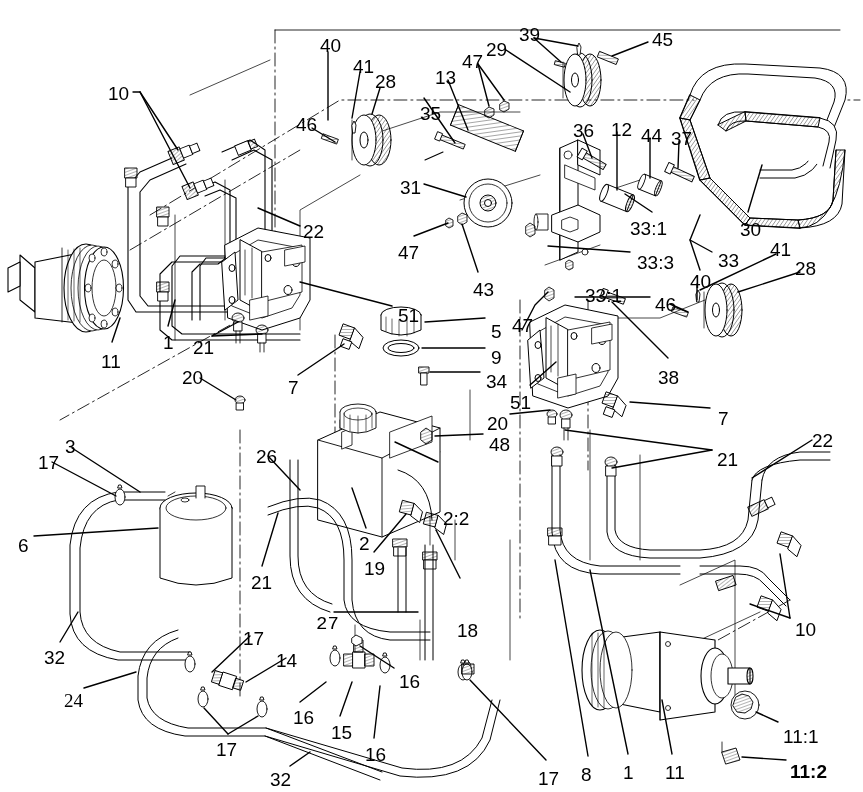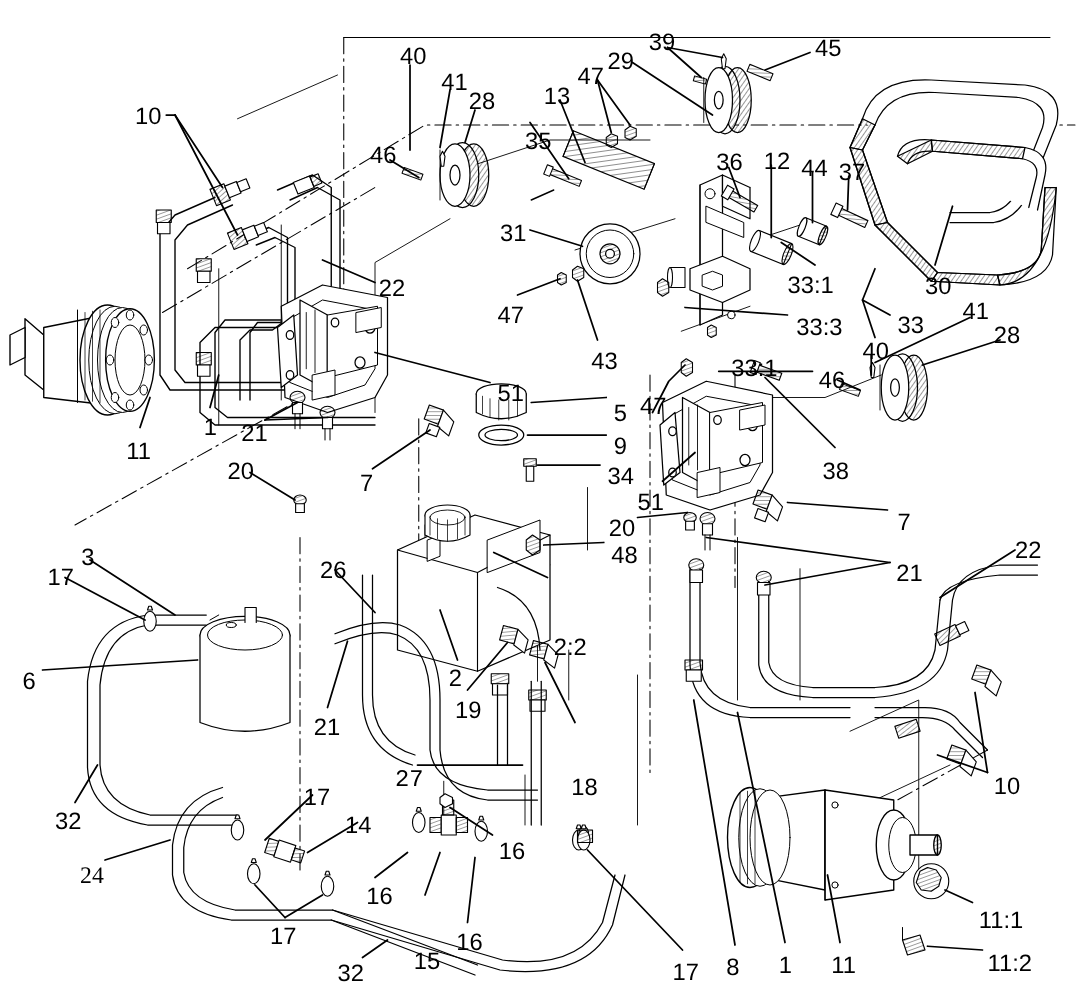--- a/index.html
+++ b/index.html
@@ -790,26 +790,26 @@
 <div class="lbl" style="left:359px;top:534px;">2</div>
 <div class="lbl" style="left:364px;top:559px;">19</div>
 <div class="lbl" style="left:251px;top:573px;">21</div>
 <div class="lbl" style="left:457px;top:585px;margin-top:36px;">18</div>
 <div class="lbl" style="left:44px;top:648px;">32</div>
 <div class="lbl" style="left:64px;top:691px;font-family:Liberation Serif, serif;">24</div>
 <div class="lbl" style="left:316px;top:615px;font-family:Liberation Mono, monospace;">27</div>
 <div class="lbl" style="left:243px;top:629px;">17</div>
 <div class="lbl" style="left:276px;top:651px;">14</div>
 <div class="lbl" style="left:293px;top:708px;">16</div>
-<div class="lbl" style="left:331px;top:723px;margin-top:37px;">15</div>
+<div class="lbl" style="left:331px;top:723px;">15</div>
 <div class="lbl" style="left:365px;top:745px;">16</div>
 <div class="lbl" style="left:399px;top:672px;">16</div>
 <div class="lbl" style="left:216px;top:740px;">17</div>
 <div class="lbl" style="left:270px;top:770px;">32</div>
 <div class="lbl" style="left:538px;top:769px;">17</div>
 <div class="lbl" style="left:581px;top:765px;">8</div>
 <div class="lbl" style="left:623px;top:763px;">1</div>
 <div class="lbl" style="left:665px;top:763px;">11</div>
 <div class="lbl" style="left:795px;top:620px;">10</div>
 <div class="lbl" style="left:783px;top:727px;">11:1</div>
-<div class="lbl" style="left:790px;top:762px;">11:2</div>
+<div class="lbl" style="left:790px;top:762px;font-weight:bold;">11:2</div>
 
 </div>
 
 </body></html>

